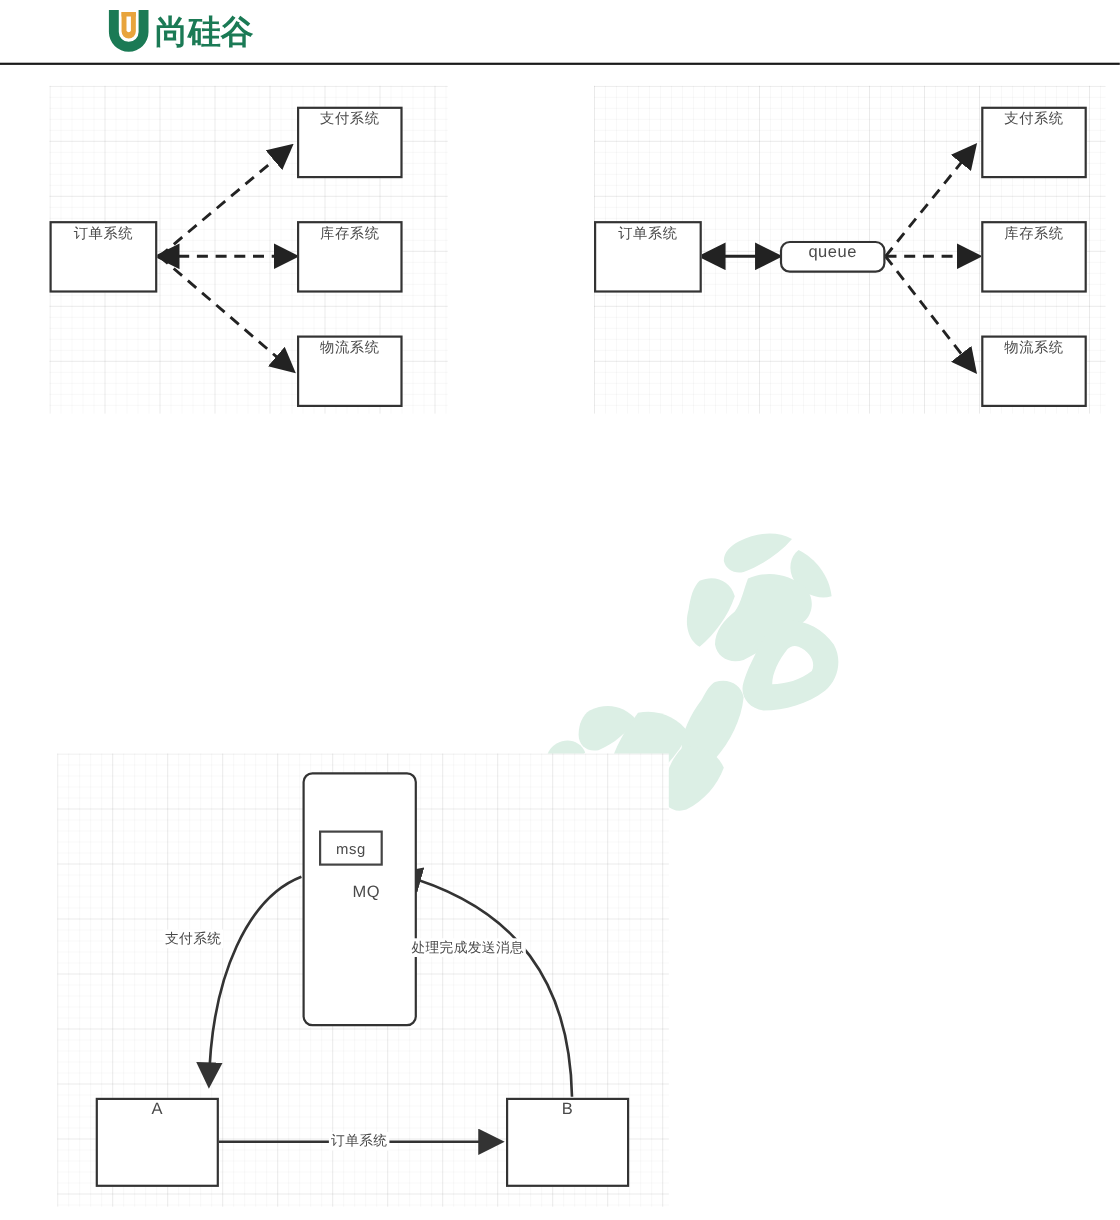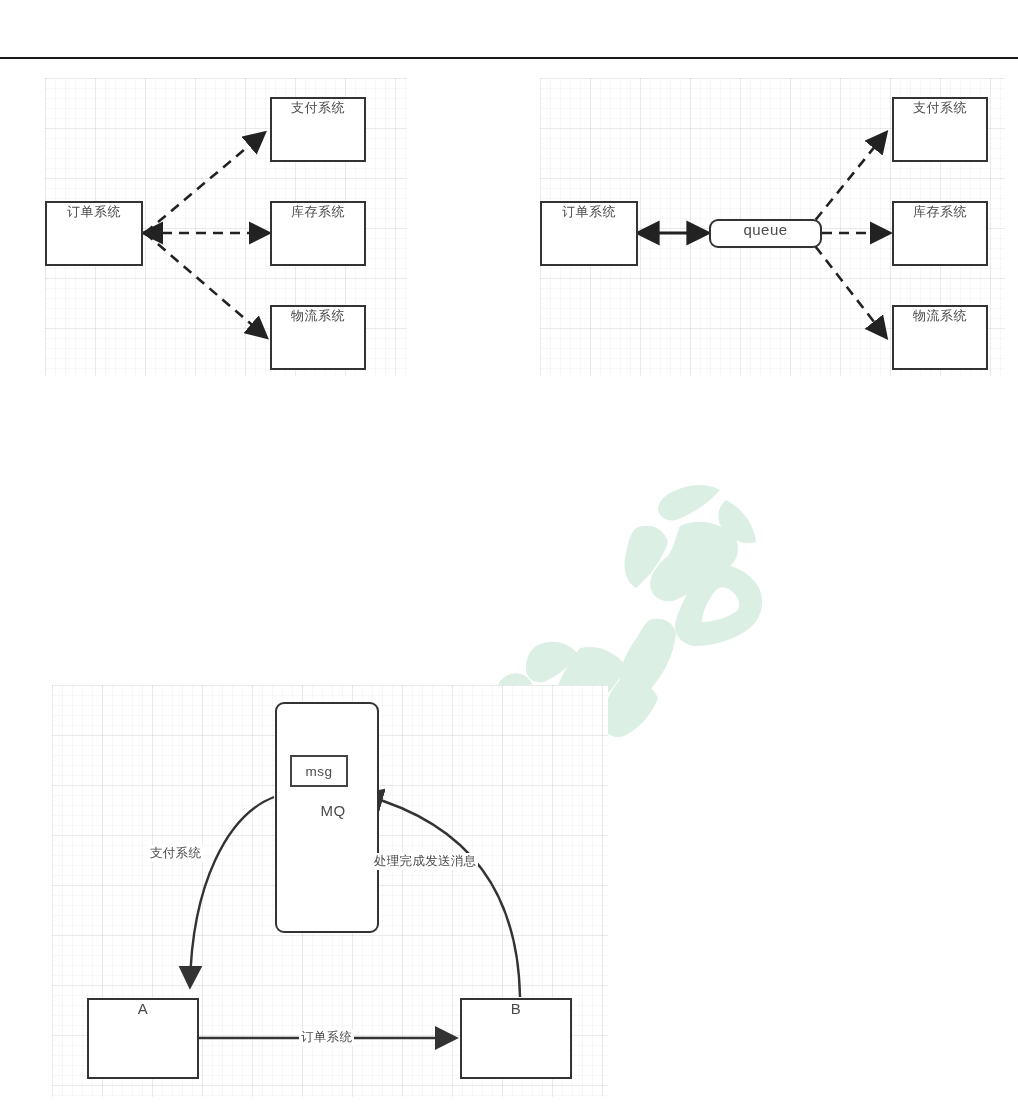--- a/index.html
+++ b/index.html
@@ -145,20 +145,32 @@
     width: 380px;
     height: 290px;
     pointer-events: none;
   }
 </style>
 </head>
 <body>
 
 <div class="page-header">
 
+  <div class="brand-logo">
+    <svg class="brand-mark" viewBox="0 0 44 44">
+      <path d="M4 4 L4 24 A18 18 0 0 0 40 24 L40 4 L31 4 L31 24 A9 9 0 0 1 13 24 L13 4 Z" fill="#1b7a55"></path>
+      <path d="M15.5 6 L15.5 23.5 A6.5 6.5 0 0 0 28.5 23.5 L28.5 6 L24 6 L24 23 A2.2 2.2 0 0 1 20 23 L20 6 Z" fill="#e8a43c"></path>
+      <path d="M15.5 6 L28.5 6 L28.5 10 L15.5 10 Z" fill="#e8a43c"></path>
+    </svg>
+    <svg class="brand-word" viewBox="0 0 150 44">
+      <g fill="#1b7a55" font-family="DejaVu Sans, sans-serif" font-size="30" font-weight="bold">
+        <text x="0" y="34">尚硅谷</text>
+      </g>
+    </svg>
+  </div>
 
 
   <div class="header-rule"></div>
 </div>
 
 <svg class="watermark" viewBox="0 0 380 290">
   <g fill="#dcefe5">
     <path d="M232 22 C248 14 266 12 280 20 C268 34 252 44 236 50 C228 52 220 48 218 40 C218 32 224 26 232 22 Z"></path>
     <path d="M286 30 C302 38 314 54 316 72 C304 76 290 70 282 58 C276 48 278 36 286 30 Z"></path>
     <path d="M196 58 C210 52 224 58 228 72 C222 90 210 106 196 118 C186 112 182 98 186 84 C188 72 190 64 196 58 Z"></path>
@@ -227,21 +239,21 @@
     <line x1="265" y1="155" x2="345" y2="56" stroke="#222" stroke-width="2.6" stroke-dasharray="10 7" marker-end="url(#m2-end)"></line>
 
     <line x1="265" y1="155" x2="348" y2="155" stroke="#222" stroke-width="2.6" stroke-dasharray="10 7" marker-end="url(#m2-end)"></line>
 
     <line x1="265" y1="155" x2="345" y2="258" stroke="#222" stroke-width="2.6" stroke-dasharray="10 7" marker-end="url(#m2-end)"></line>
   </svg>
 
   <div class="node" style="left:0px; top:123px; width:98px; height:65px;">
     <span>订单系统</span>
   </div>
-  <div class="node rounded latin" style="left:169px; top:141px; width:113px; height:29px;">
+  <div class="node rounded latin" style="left:169px; top:141px; width:96px; height:29px;">
     <span>queue</span>
   </div>
   <div class="node" style="left:352px; top:19px; width:96px; height:65px;">
     <span>支付系统</span>
   </div>
   <div class="node" style="left:352px; top:123px; width:96px; height:65px;">
     <span>库存系统</span>
   </div>
   <div class="node" style="left:352px; top:227px; width:96px; height:65px;">
     <span>物流系统</span>

